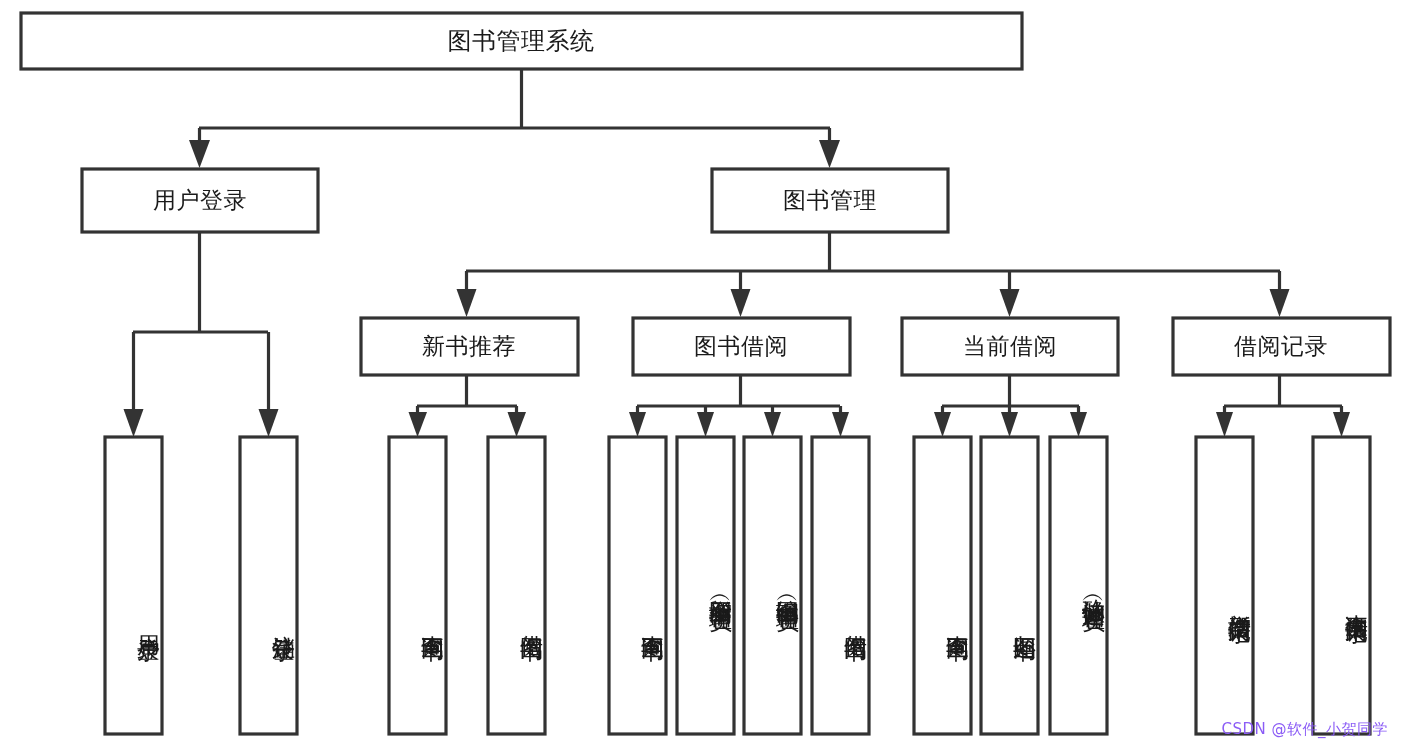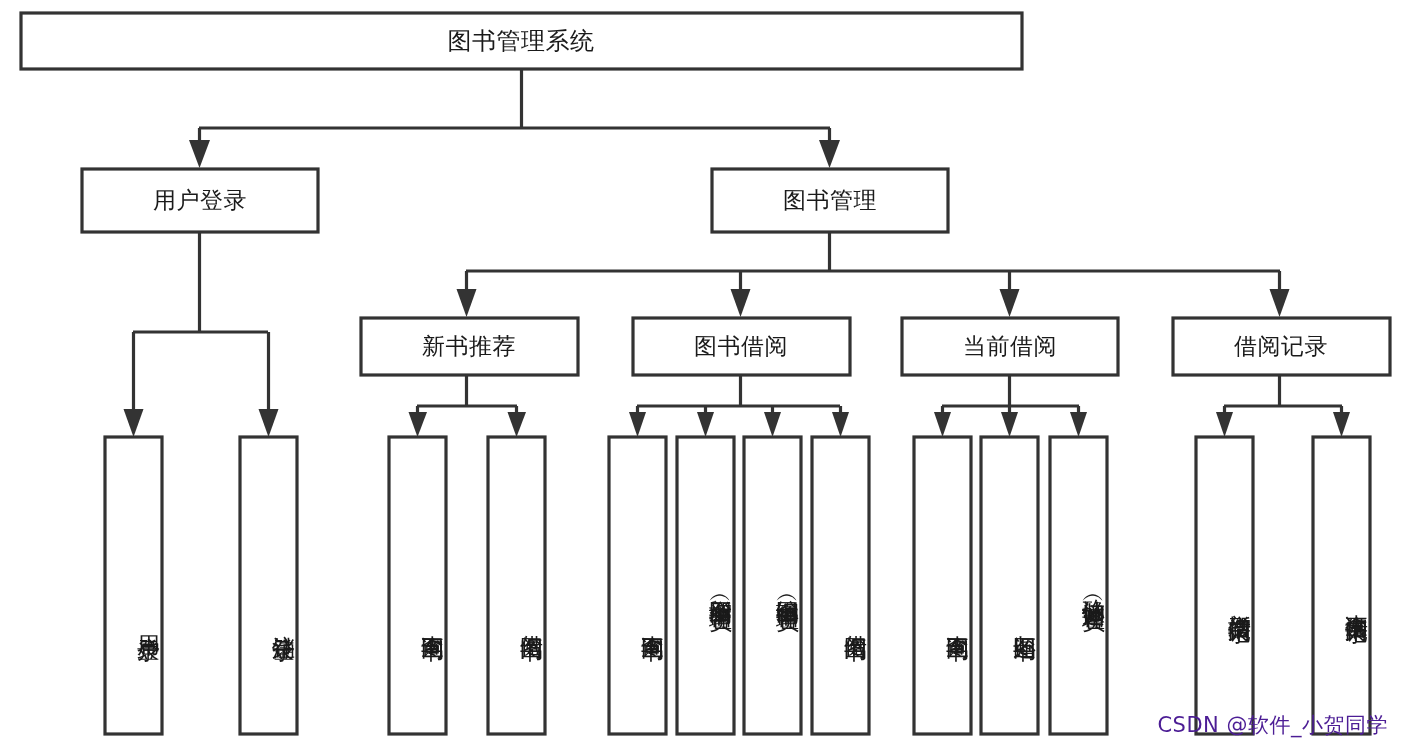--- a/index.html
+++ b/index.html
@@ -69,22 +69,22 @@
     display: flex;
     align-items: flex-start;
     justify-content: center;
     pointer-events: none;
   }
   .watermark {
     position: absolute;
     right: 10px;
     bottom: 8px;
     font-family: "DejaVu Sans", "Liberation Sans", sans-serif;
-    font-size: 21px;
-    color: #4c1d95;
+    font-size: 15px;
+    color: #8b5cf6;
     white-space: nowrap;
     letter-spacing: 0.5px;
   }
 </style>
 </head>
 <body>
 
 <div id="diagram-root">
 
   <svg class="canvas" viewBox="0 0 1405 747" xmlns="http://www.w3.org/2000/svg">

